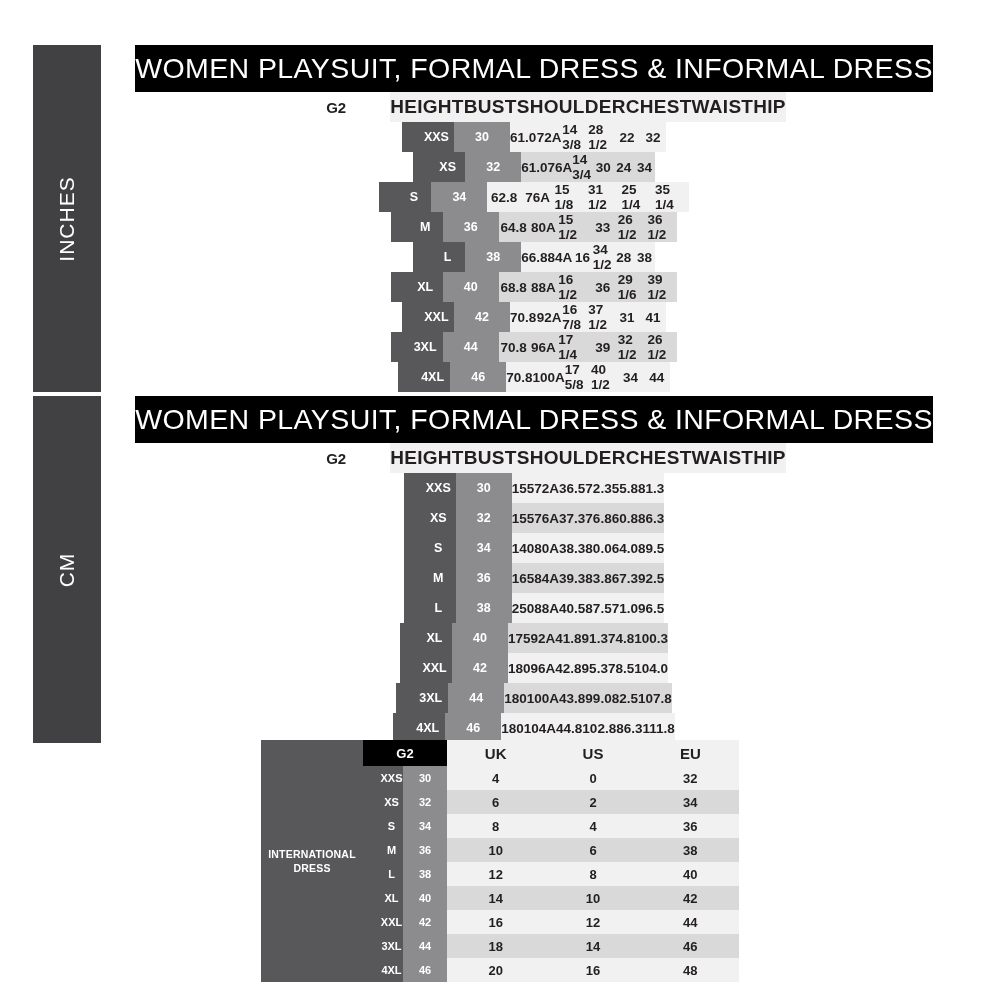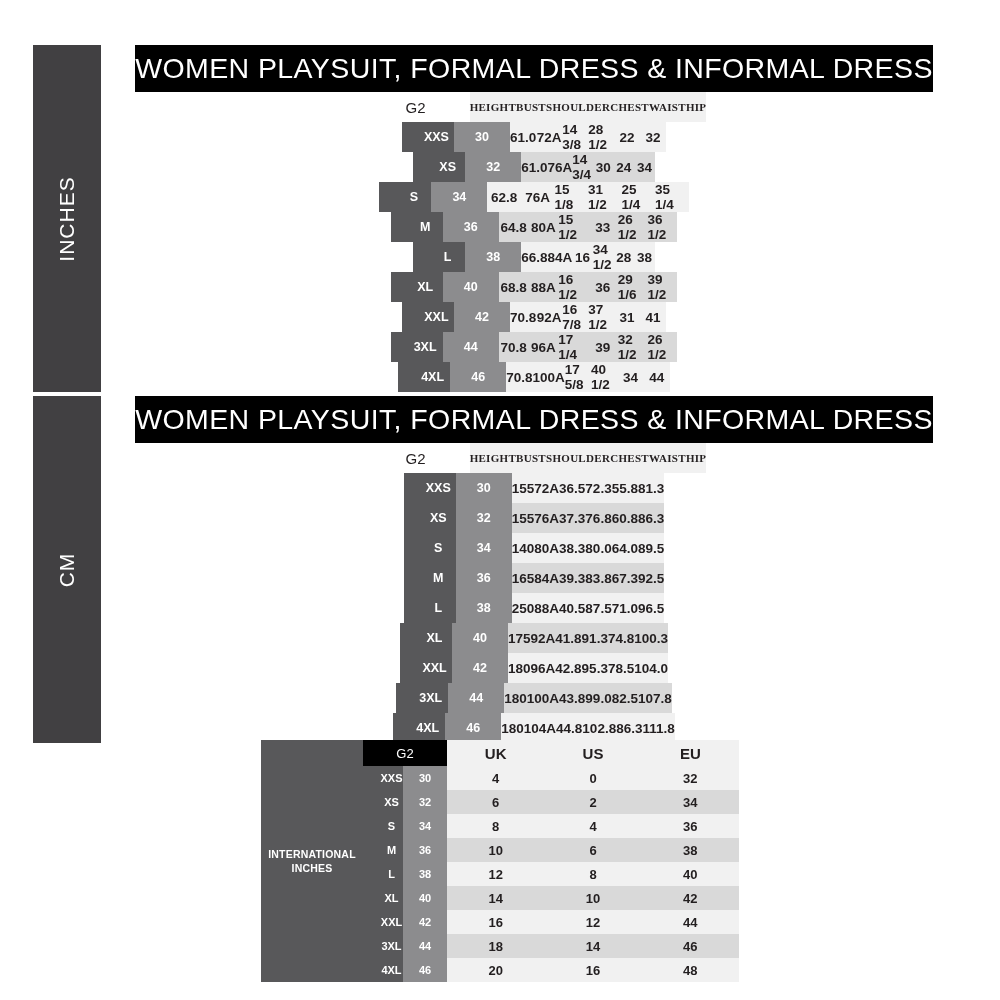--- a/index.html
+++ b/index.html
@@ -75,33 +75,32 @@
     box-sizing: border-box;
   }
   .c-size  { width: 52px; flex: none; padding-left: 17px; }
   .c-num   { width: 56px; flex: none; }
   .c-data  { flex: 1 1 0; }
   .g2-cell {
     width: 108px;
     flex: none;
     background: #ffffff;
     color: #231f20;
-    font-weight: normal;
+    font-weight: bold;
     font-size: 15px;
     display: flex;
     align-items: center;
     justify-content: center;
   }
   .head-row .c-data {
     background: #414042;
     color: #ffffff;
     font-weight: bold;
-    font-size: 11px;
+    font-size: 19px;
     letter-spacing: 0.3px;
-    font-family: Liberation Serif, serif;
   }
 
   
   .row .c-size {
     background: #58585a;
     color: #ffffff;
     font-size: 12.5px;
     font-weight: bold;
   }
   .row .c-num {
@@ -386,21 +385,21 @@
         <div class="cell c-data">102.8</div>
         <div class="cell c-data">86.3</div>
         <div class="cell c-data">111.8</div>
       </div>
     </div>
   </div>
 </div>
 
 <div class="chart" id="table-intl">
   <div class="intl-wrap">
-    <div class="intl-left">INTERNATIONAL INCHES</div>
+    <div class="intl-left">INTERNATIONAL DRESS</div>
     <div class="intl-right">
       <div class="intl-head">
         <div class="g2-cell">G2</div>
         <div class="cell c-data">UK</div>
         <div class="cell c-data">US</div>
         <div class="cell c-data">EU</div>
       </div>
 
       <div class="intl-row">
         <div class="cell c-size">XXS</div>

